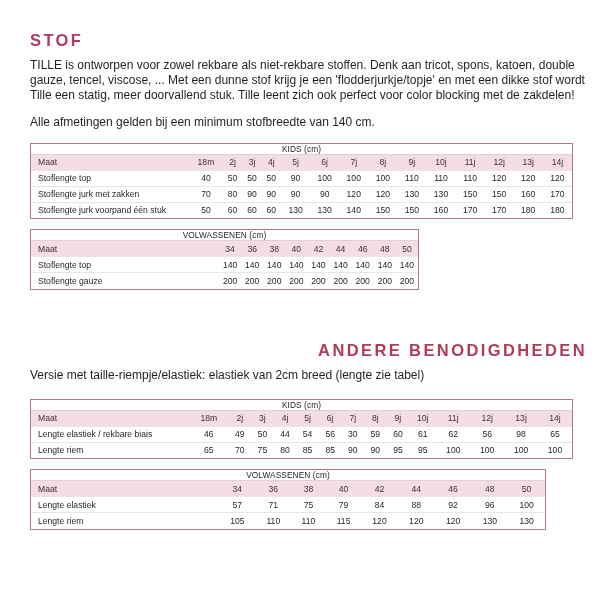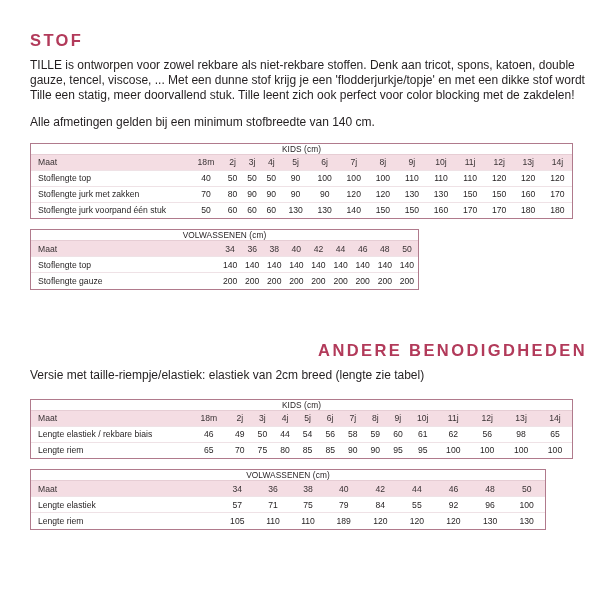--- a/index.html
+++ b/index.html
@@ -292,21 +292,21 @@
             <td>14j</td>
           </tr>
           <tr class="body-row">
             <td class="lbl">Lengte elastiek / rekbare biais</td>
             <td>46</td>
             <td>49</td>
             <td>50</td>
             <td>44</td>
             <td>54</td>
             <td>56</td>
-            <td>58</td>
+            <td>30</td>
             <td>59</td>
             <td>60</td>
             <td>61</td>
             <td>62</td>
             <td>56</td>
             <td>98</td>
             <td>65</td>
           </tr>
           <tr class="body-row">
             <td class="lbl">Lengte riem</td>
@@ -349,31 +349,31 @@
             <td>48</td>
             <td>50</td>
           </tr>
           <tr class="body-row">
             <td class="lbl">Lengte elastiek</td>
             <td>57</td>
             <td>71</td>
             <td>75</td>
             <td>79</td>
             <td>84</td>
-            <td>55</td>
+            <td>88</td>
             <td>92</td>
             <td>96</td>
             <td>100</td>
           </tr>
           <tr class="body-row">
             <td class="lbl">Lengte riem</td>
             <td>105</td>
             <td>110</td>
             <td>110</td>
-            <td>189</td>
+            <td>115</td>
             <td>120</td>
             <td>120</td>
             <td>120</td>
             <td>130</td>
             <td>130</td>
           </tr>
         </tbody>
       </table>
     </div>
 

